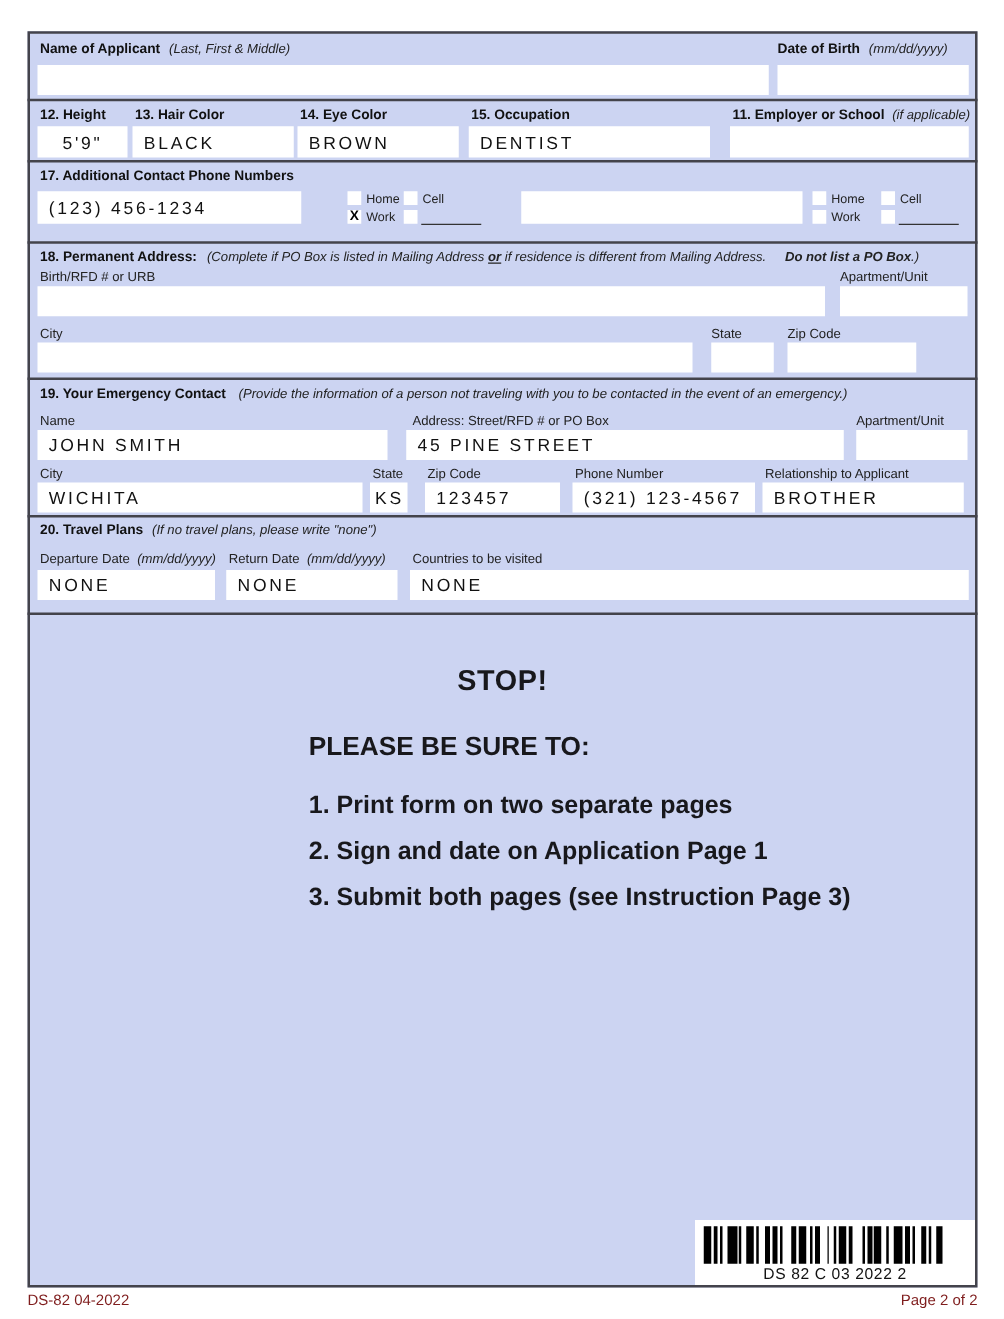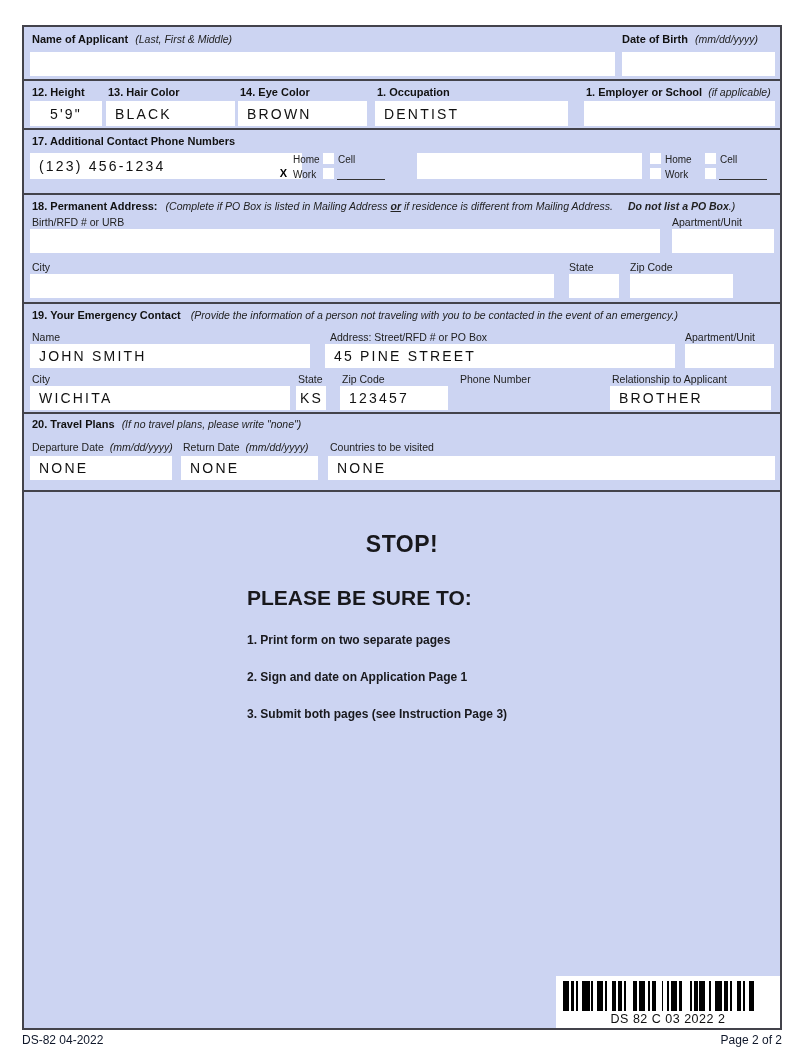--- a/index.html
+++ b/index.html
@@ -14,27 +14,27 @@
   .field{border:none;outline:none;background:#ffffff;font-family:"Liberation Sans",sans-serif;
         font-size:14px;letter-spacing:2.2px;color:#111;padding:0 0 0 9px;box-sizing:border-box;}
   .divider{position:absolute;left:22px;width:760px;height:2px;background:#43434b;}
   .cb{position:absolute;width:11px;height:11px;background:#ffffff;text-align:center;
       line-height:11px;font-size:11px;font-weight:bold;color:#000;cursor:pointer;}
   .cbl{position:absolute;font-size:10px;color:#222;white-space:nowrap;}
   .cline{position:absolute;height:1px;background:#333;}
   .stop-title{position:absolute;left:22px;top:531px;width:760px;text-align:center;
       font-size:23px;font-weight:bold;color:#18181c;letter-spacing:.5px;}
   .stop-sub{position:absolute;left:247px;top:586px;font-size:21px;font-weight:bold;color:#18181c;}
-  .stop-item{position:absolute;left:247px;font-size:12px;font-weight:bold;color:#18181c;}
+  .stop-item{position:absolute;left:247px;font-size:20px;font-weight:bold;color:#18181c;}
   .barcode-box{position:absolute;left:556px;top:976px;width:224px;height:52px;background:#ffffff;}
   .bars{position:absolute;left:7px;top:5px;width:206px;height:30px;display:flex;align-items:stretch;}
   .bars div{height:100%;}
   .barcode-text{position:absolute;left:0;top:36px;width:100%;text-align:center;
       font-size:12.5px;color:#111;letter-spacing:.5px;}
-  .footer{position:absolute;top:1033px;font-size:12px;color:#0f172a;}
+  .footer{position:absolute;top:1033px;font-size:12px;color:#7f1d1d;}
   .ul-or{text-decoration:underline;font-weight:bold;}
   .b-it{font-weight:bold;font-style:italic;margin-left:12px;}
 </style>
 </head>
 <body>
 
 <div class="page">
   <div class="form-box"></div>
 
   <div class="abs sec-label" style="left:32px;top:33px;">
@@ -45,34 +45,34 @@
     <span>Date of Birth</span>
     <span class="hint" style="margin-left:4px;">(mm/dd/yyyy)</span>
   </div>
   <input class="abs field" style="left: 30px; top: 52px; width: 585px; height: 24px;" value="">
   <input class="abs field" style="left: 622px; top: 52px; width: 153px; height: 24px;" value="">
   <div class="divider" style="top:79px;"></div>
 
   <div class="abs sec-label" style="left:32px;top:86px;">12. Height</div>
   <div class="abs sec-label" style="left:108px;top:86px;">13. Hair Color</div>
   <div class="abs sec-label" style="left:240px;top:86px;">14. Eye Color</div>
-  <div class="abs sec-label" style="left:377px;top:86px;">1. Occupation</div>
+  <div class="abs sec-label" style="left:377px;top:86px;">15. Occupation</div>
   <div class="abs sec-label" style="left:586px;top:86px;">
-    <span>1. Employer or School</span>
+    <span>11. Employer or School</span>
     <span class="hint" style="margin-left:3px;">(if applicable)</span>
   </div>
   <input class="abs field" style="left: 30px; top: 101px; width: 72px; height: 25px; text-align: center; padding-left: 0px;" value="5'9&quot;">
   <input class="abs field" style="left: 106px; top: 101px; width: 129px; height: 25px;" value="BLACK">
   <input class="abs field" style="left: 238px; top: 101px; width: 129px; height: 25px;" value="BROWN">
   <input class="abs field" style="left: 375px; top: 101px; width: 193px; height: 25px;" value="DENTIST">
   <input class="abs field" style="left: 584px; top: 101px; width: 191px; height: 25px;" value="">
   <div class="divider" style="top:128px;"></div>
 
   <div class="abs sec-label" style="left:32px;top:135px;">17. Additional Contact Phone Numbers</div>
-  <input class="abs field" style="left: 30px; top: 153px; width: 272px; height: 26px;" value="(123) 456-1234">
+  <input class="abs field" style="left: 30px; top: 153px; width: 211px; height: 26px;" value="(123) 456-1234">
   <div class="cb" style="left:278px;top:153px;"></div>
   <div class="cbl" style="left:293px;top:154px;">Home</div>
   <div class="cb" style="left:323px;top:153px;"></div>
   <div class="cbl" style="left:338px;top:154px;">Cell</div>
   <div class="cb" style="left:278px;top:168px;">X</div>
   <div class="cbl" style="left:293px;top:169px;">Work</div>
   <div class="cb" style="left:323px;top:168px;"></div>
   <div class="cline" style="left:337px;top:179px;width:48px;"></div>
 
   <input class="abs field" style="left: 417px; top: 153px; width: 225px; height: 26px;" value="">
@@ -113,20 +113,21 @@
   <input class="abs field" style="left: 325px; top: 344px; width: 350px; height: 24px;" value="45 PINE STREET">
   <input class="abs field" style="left: 685px; top: 344px; width: 89px; height: 24px;" value="">
   <div class="abs sub-label" style="left:32px;top:373px;">City</div>
   <div class="abs sub-label" style="left:298px;top:373px;">State</div>
   <div class="abs sub-label" style="left:342px;top:373px;">Zip Code</div>
   <div class="abs sub-label" style="left:460px;top:373px;text-align:center;">Phone Number</div>
   <div class="abs sub-label" style="left:612px;top:373px;">Relationship to Applicant</div>
   <input class="abs field" style="left: 30px; top: 386px; width: 260px; height: 24px;" value="WICHITA">
   <input class="abs field" style="left: 296px; top: 386px; width: 30px; height: 24px; padding-left: 4px;" value="KS">
   <input class="abs field" style="left: 340px; top: 386px; width: 108px; height: 24px;" value="123457">
+  <input class="abs field" style="left: 458px; top: 386px; width: 146px; height: 24px;" value="(321) 123-4567">
   <input class="abs field" style="left: 610px; top: 386px; width: 161px; height: 24px;" value="BROTHER">
   <div class="divider" style="top:412px;"></div>
 
   <div class="abs sec-label" style="left:32px;top:418px;">
     <span>20. Travel Plans</span>
     <span class="hint" style="margin-left:4px;">(If no travel plans, please write "none")</span>
   </div>
   <div class="abs sub-label" style="left:32px;top:441px;">
     <span>Departure Date</span>
     <span class="hint" style="margin-left:3px;">(mm/dd/yyyy)</span>

